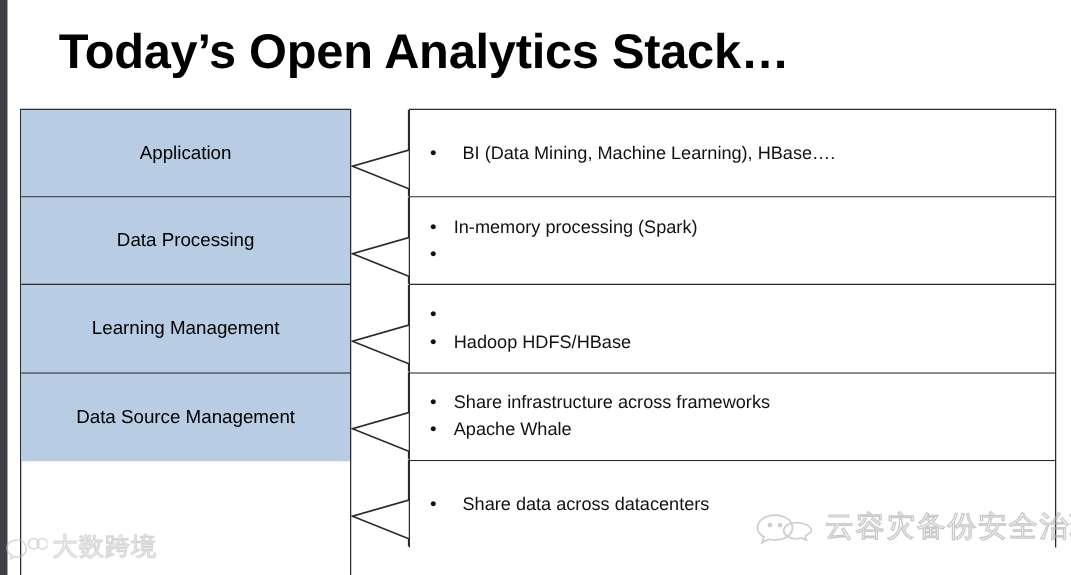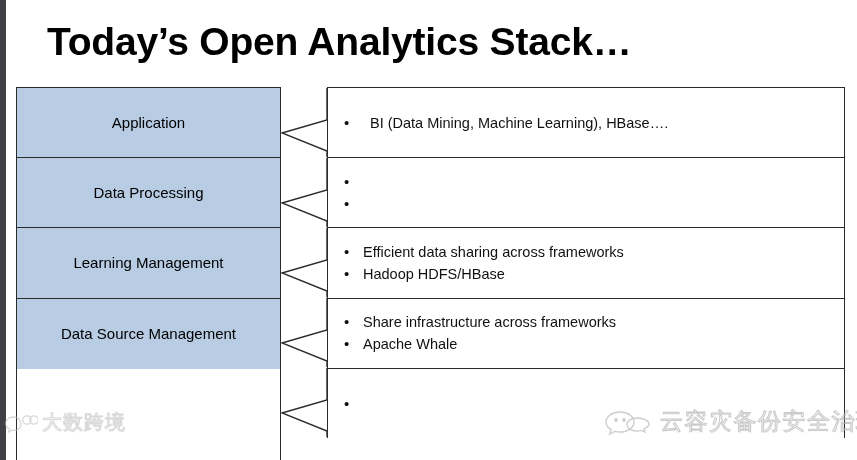--- a/index.html
+++ b/index.html
@@ -100,21 +100,21 @@
     position: absolute;
     left: 281px;
     top: 87px;
     width: 47px;
     height: 351px;
   }
   
   #wm-bottom-left {
     position: absolute;
     left: 4px;
-    top: 409px;
+    top: 424px;
     display: flex;
     align-items: center;
     gap: 4px;
     opacity: 0.55;
     justify-content: space-between;
   }
   #wm-bottom-left .wm-text {
     font-size: 20px;
     color: #ffffff;
     -webkit-text-stroke: 1px #b9b9bd;
@@ -179,30 +179,30 @@
     <div class="detail-row indented">
       <div class="bullet-line">
         <span class="bullet-dot">•</span>
         <span>BI (Data Mining, Machine Learning), HBase….</span>
       </div>
     </div>
 
     <div class="detail-row">
       <div class="bullet-line">
         <span class="bullet-dot">•</span>
+        <span>In-memory processing (Spark)</span>
       </div>
       <div class="bullet-line">
         <span class="bullet-dot">•</span>
       </div>
     </div>
 
     <div class="detail-row">
       <div class="bullet-line">
         <span class="bullet-dot">•</span>
-        <span>Efficient data sharing across frameworks</span>
       </div>
       <div class="bullet-line">
         <span class="bullet-dot">•</span>
         <span>Hadoop HDFS/HBase</span>
       </div>
     </div>
 
     <div class="detail-row">
       <div class="bullet-line">
         <span class="bullet-dot">•</span>
@@ -210,20 +210,21 @@
       </div>
       <div class="bullet-line">
         <span class="bullet-dot">•</span>
         <span>Apache Whale</span>
       </div>
     </div>
 
     <div class="detail-row indented">
       <div class="bullet-line">
         <span class="bullet-dot">•</span>
+        <span>Share data across datacenters</span>
       </div>
     </div>
 
   </div>
 
   <div id="wm-bottom-left">
     <svg width="34" height="20" viewBox="0 0 34 20">
       <g fill="none" stroke="#b9b9bd" stroke-width="1.3">
         <path d="M10 4 C4 4 1.5 7.5 1.5 10.5 C1.5 13 3.5 15 5.5 16 L4.5 19 L8 17.2 C12 18.2 17 16 17 11 C17 7 14 4 10 4 Z"></path>
         <circle cx="23" cy="7" r="4.2"></circle>

